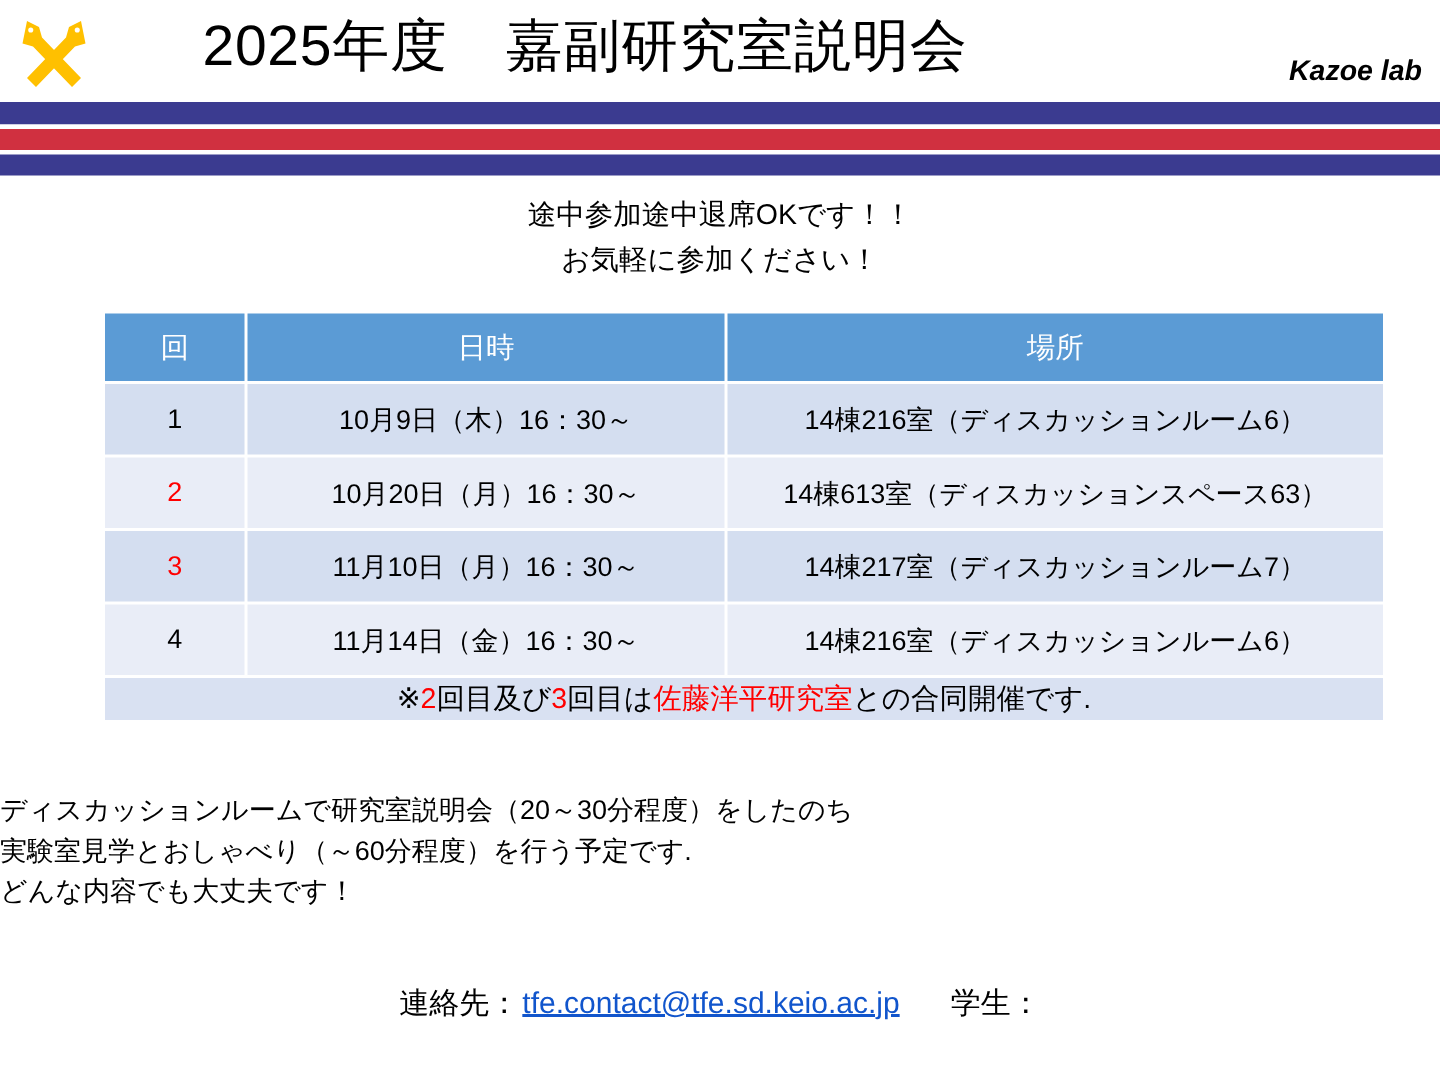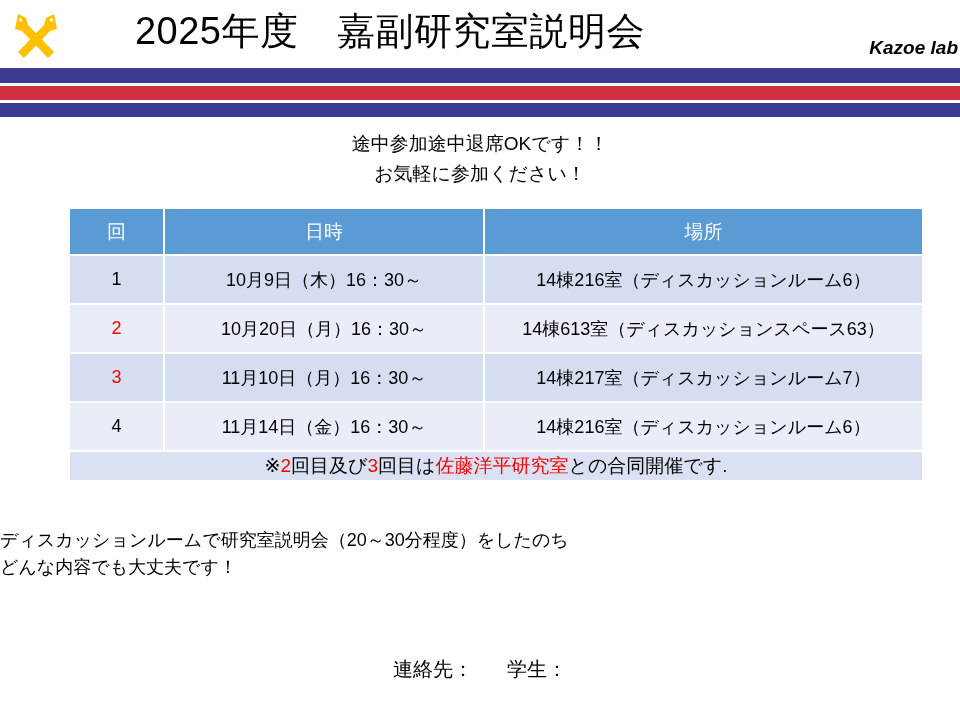--- a/index.html
+++ b/index.html
@@ -37,21 +37,21 @@
     width: 780px;
     text-align: center;
     font-size: 38px;
     line-height: 58px;
     font-weight: 400;
     letter-spacing: 0.5px;
     white-space: pre;
   }
   .lab-name {
     position: absolute;
-    right: 2px;
+    right: 12px;
     top: 36px;
     font-size: 19px;
     font-style: italic;
     font-weight: 700;
     line-height: 24px;
   }
 
   
   .stripes {
     width: 960px;
@@ -224,23 +224,25 @@
       </tr>
       <tr class="note-row">
         <td colspan="3"><span>※</span><span class="red">2</span><span>回目及び</span><span class="red">3</span><span>回目は</span><span class="red">佐藤洋平研究室</span><span>との合同開催です.</span></td>
       </tr>
     </tbody>
   </table>
 </div>
 
 <div class="body-text">
   <div>ディスカッションルームで研究室説明会（20～30分程度）をしたのち</div>
+  <div>実験室見学とおしゃべり（～60分程度）を行う予定です.</div>
   <div>どんな内容でも大丈夫です！</div>
 </div>
 
 <div class="contacts">
   <div class="contact-group">
     <span>連絡先：</span>
+    <a class="mail-link" href="#">tfe.contact@tfe.sd.keio.ac.jp</a>
   </div>
   <div class="contact-group">
     <span>学生：</span>
   </div>
 </div>
 
 </body></html>

